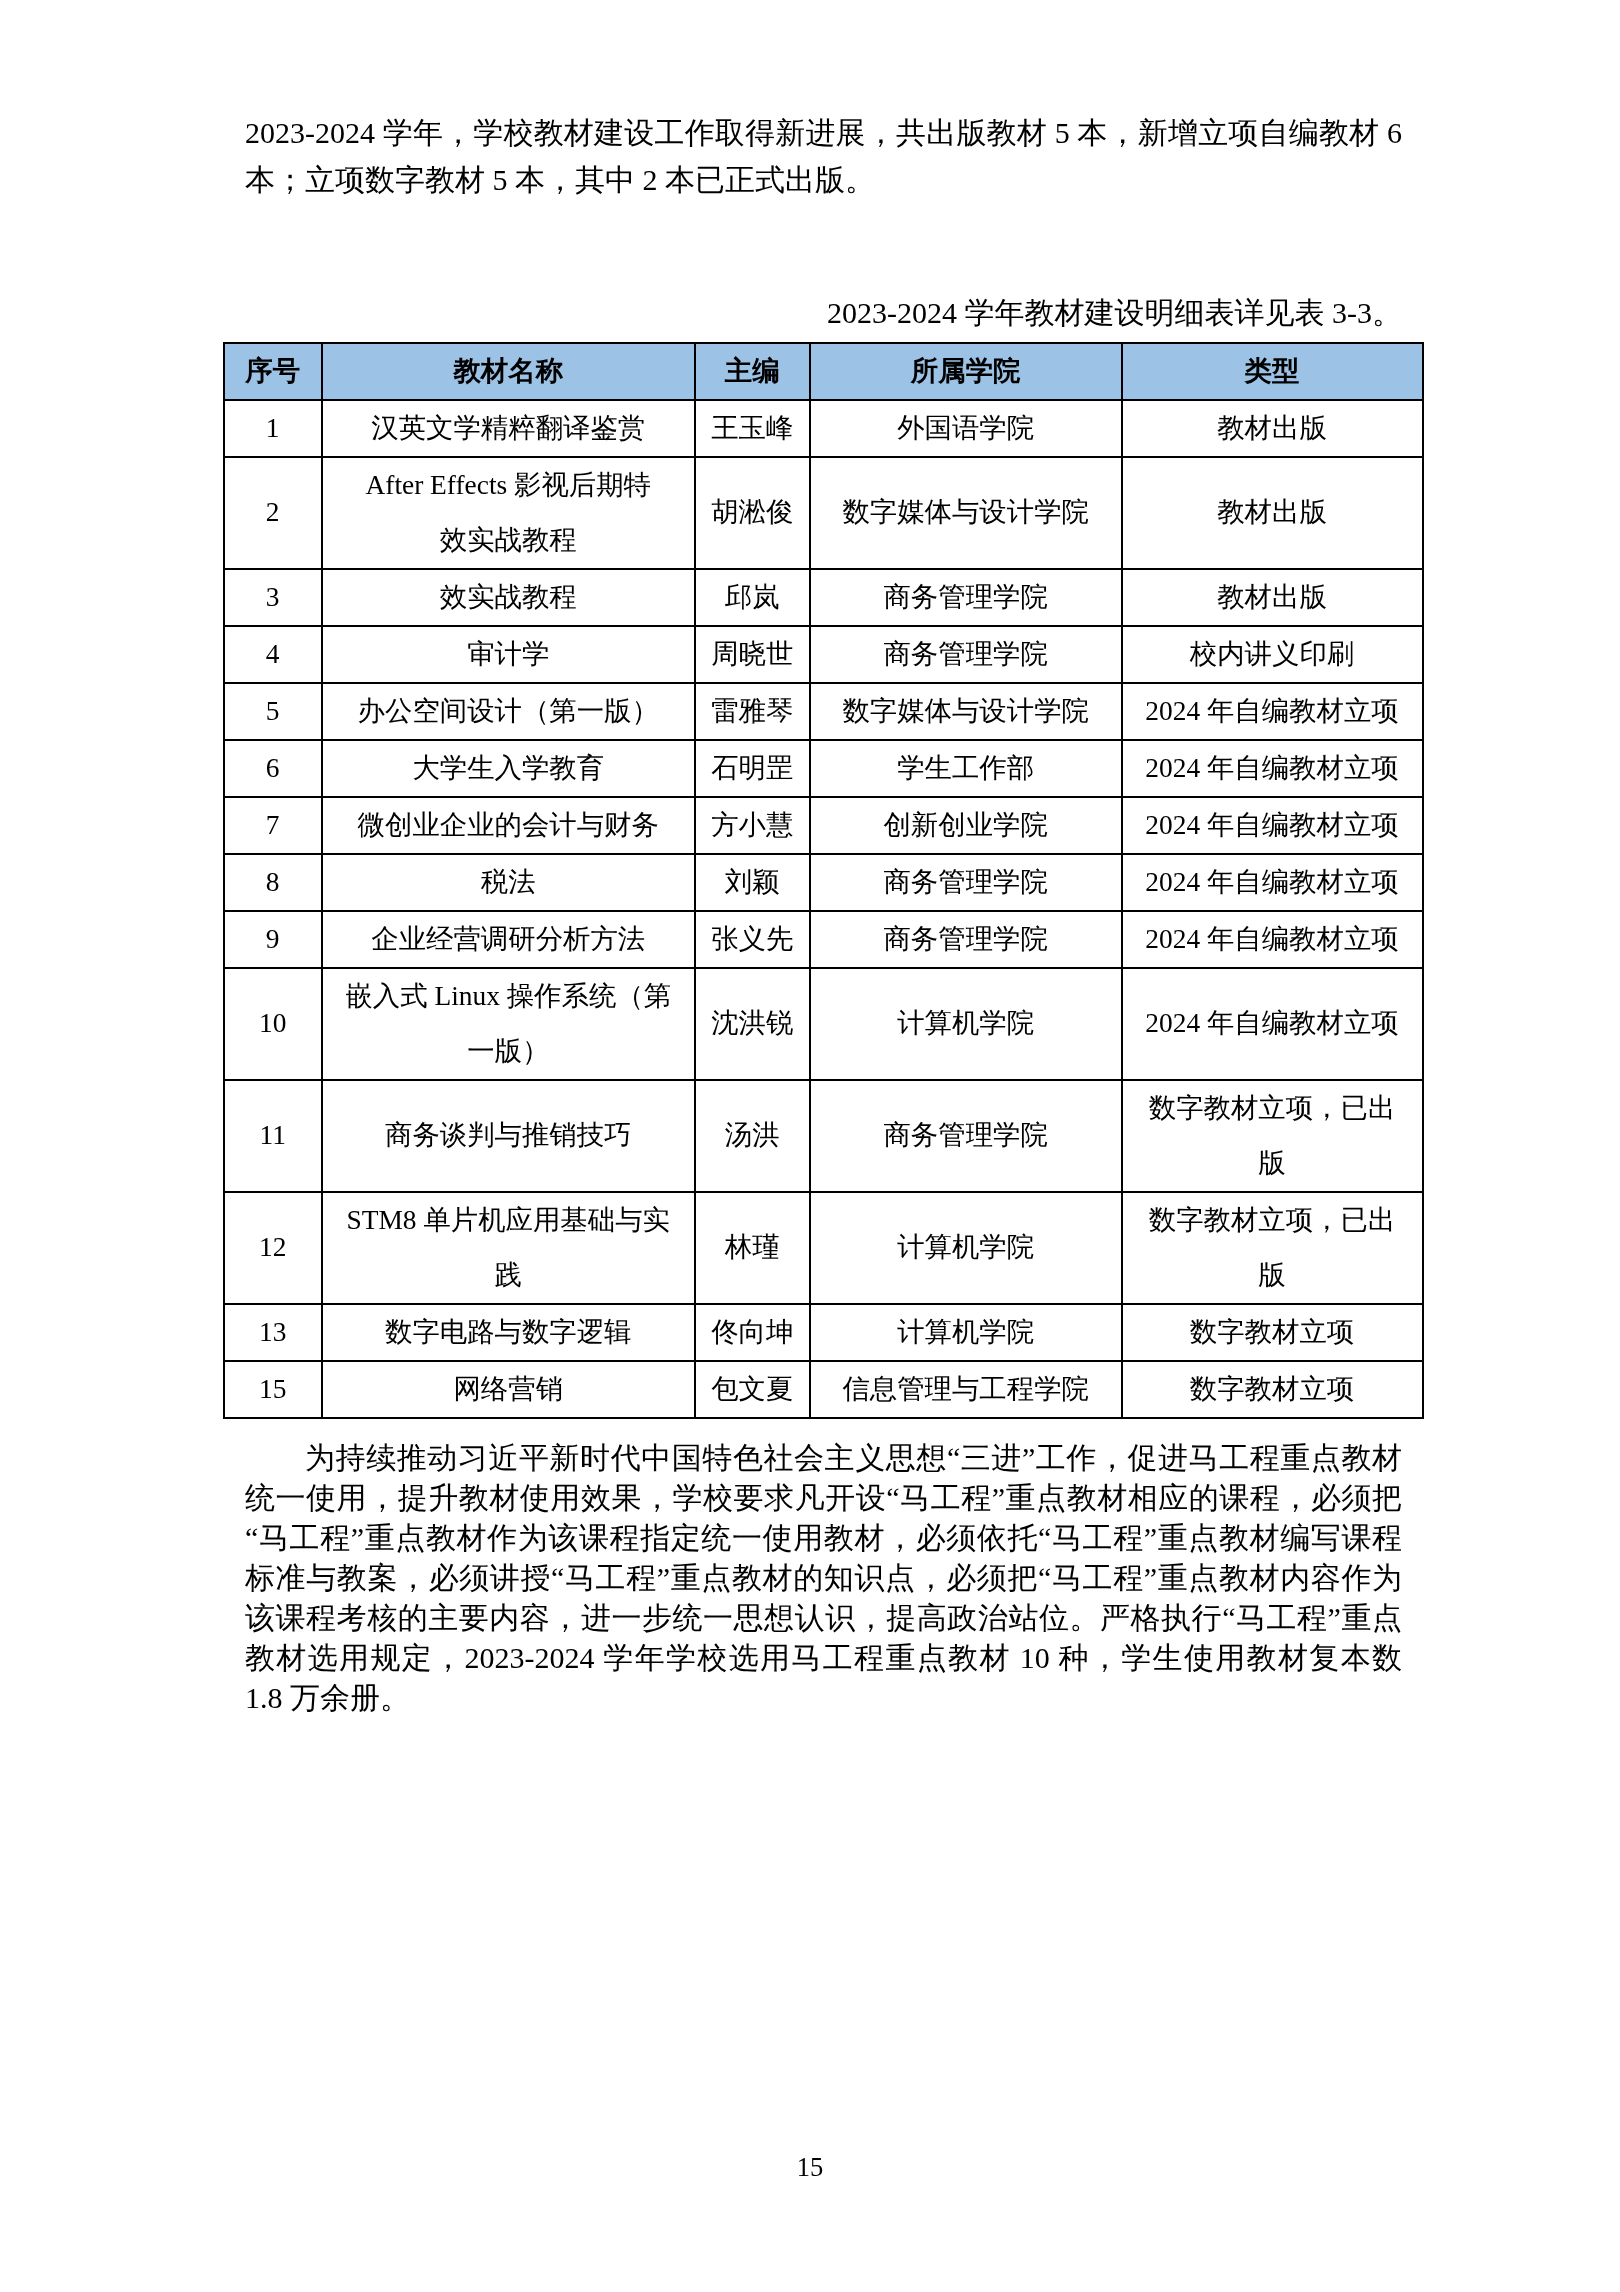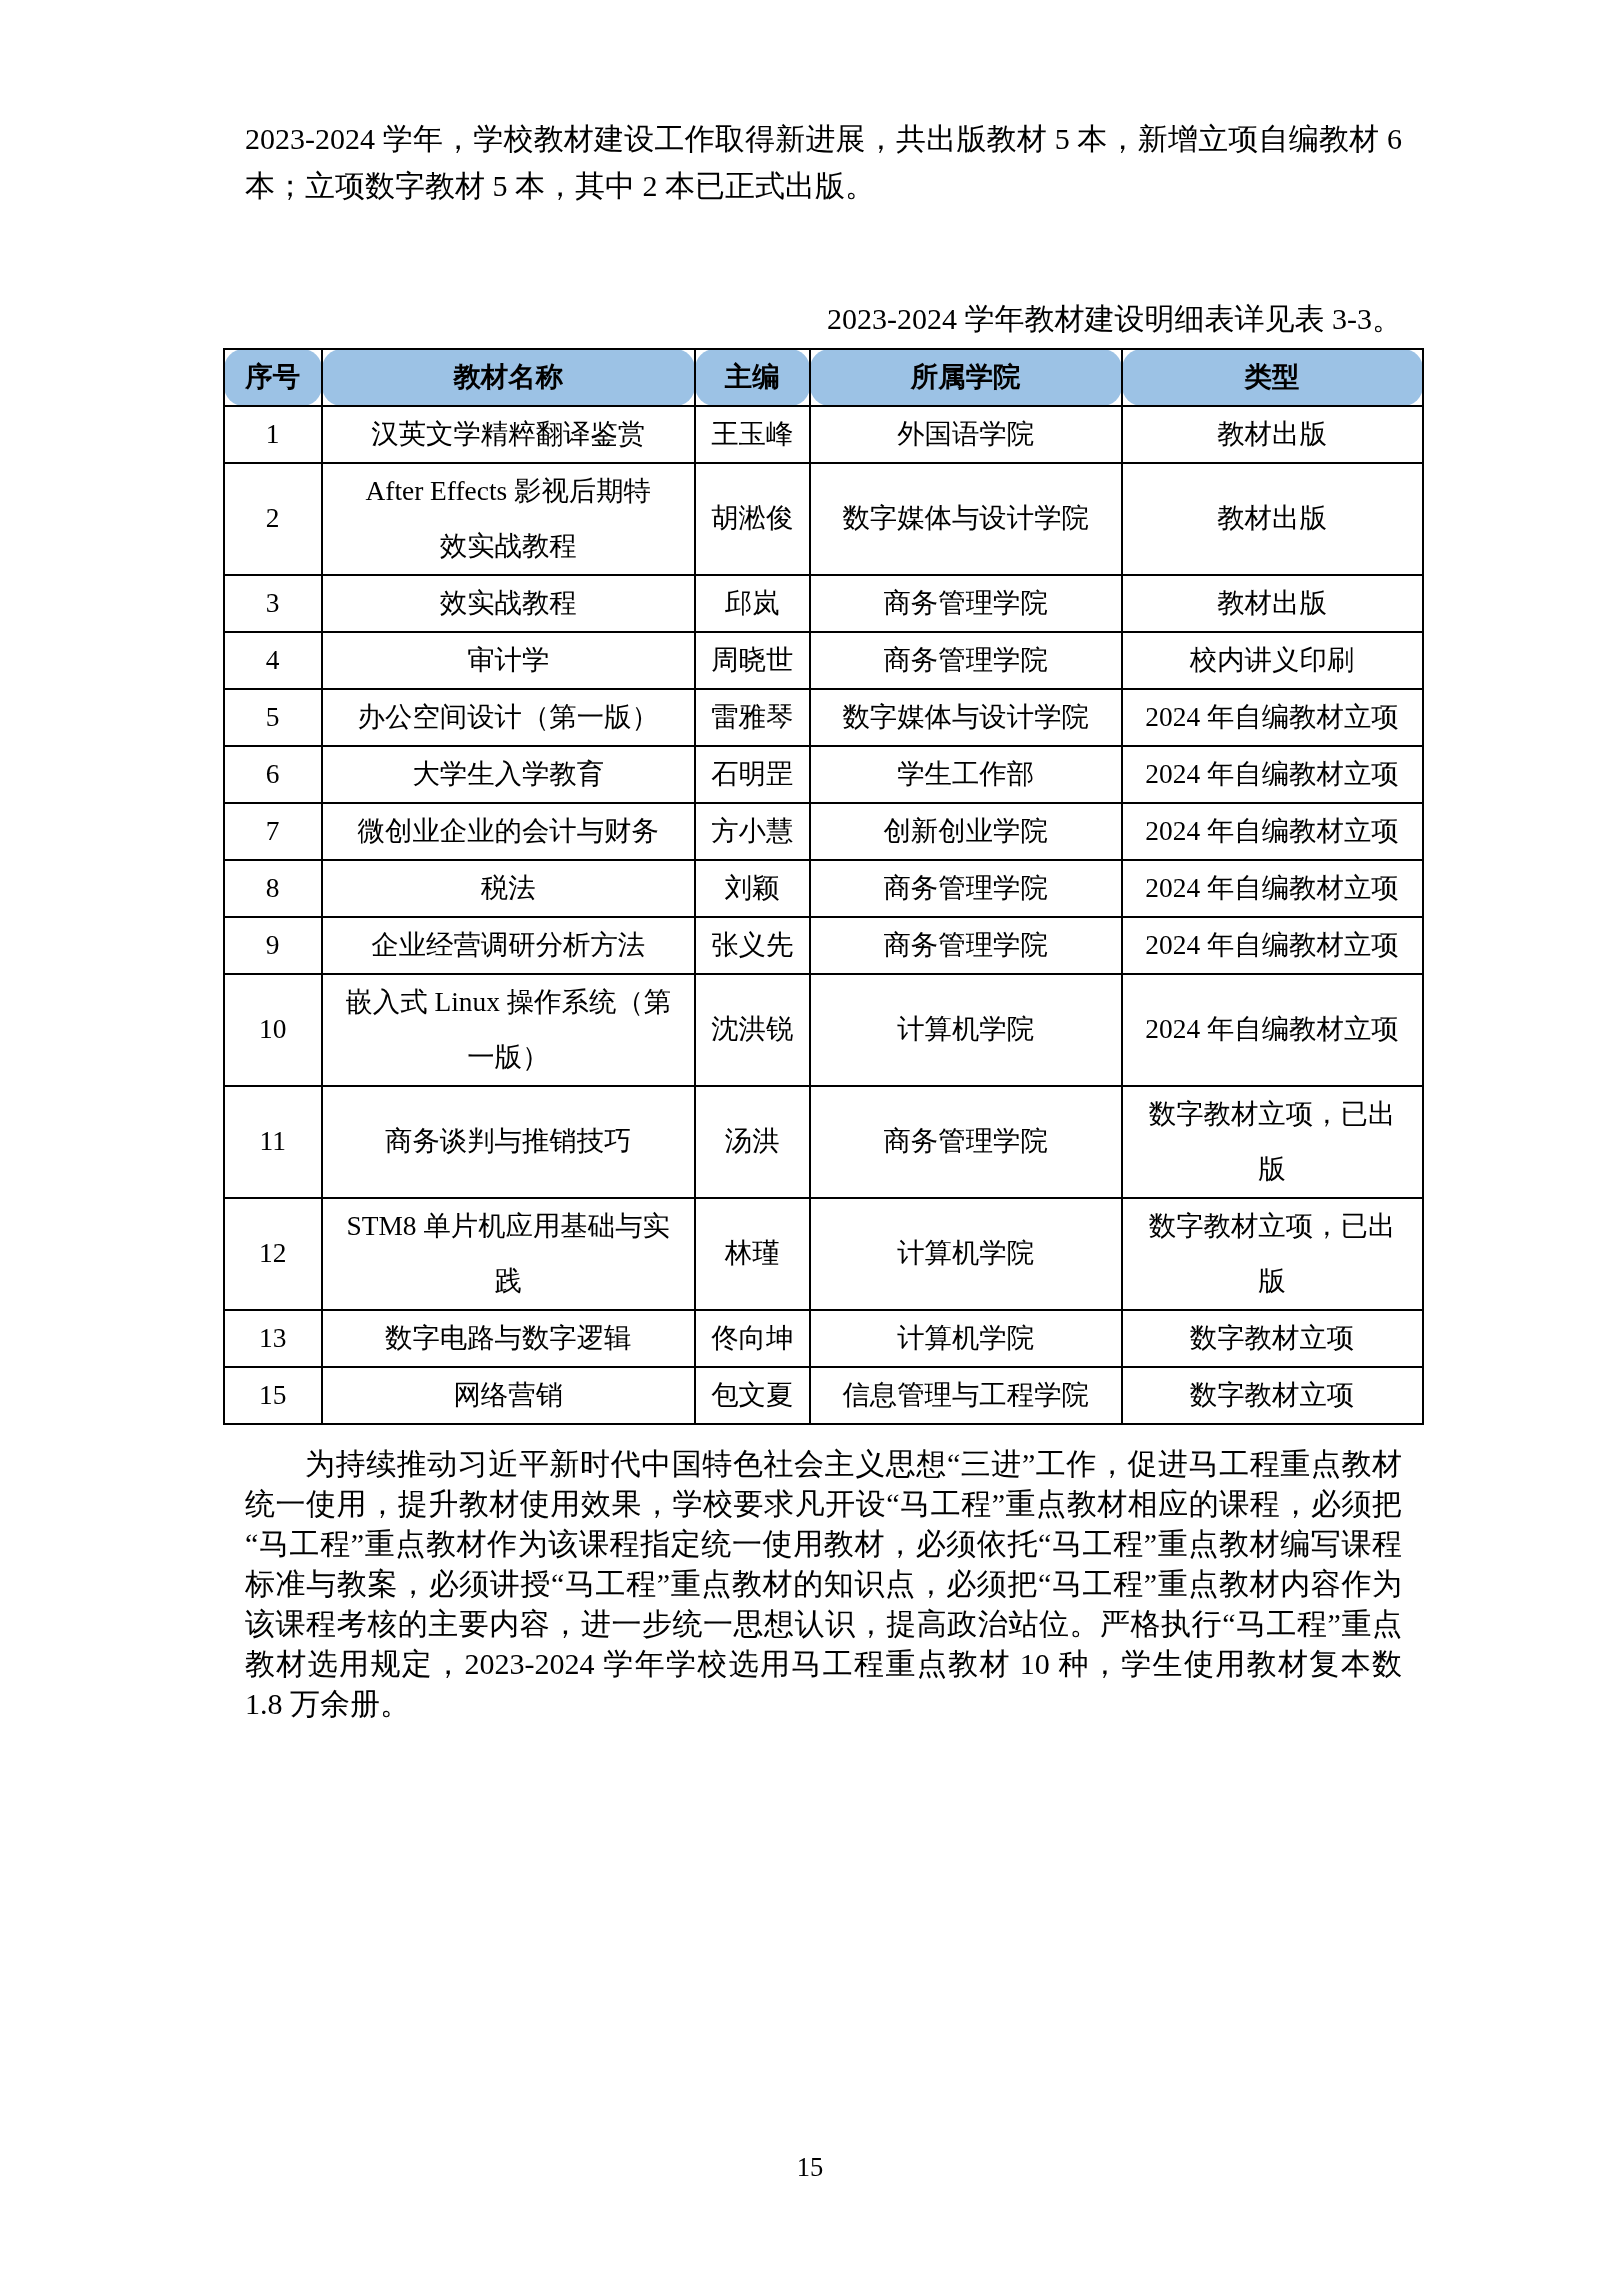--- a/index.html
+++ b/index.html
@@ -7,21 +7,21 @@
     position:relative;
     width:1620px; height:2293px;
     margin:0 auto;
     background:#ffffff;
     font-family:"Liberation Serif","DejaVu Serif",serif;
     color:#000;
     overflow:hidden;
   }
   .content {
     position:absolute;
-    left:245px; right:218px; top:10px;
+    left:245px; right:218px; top:4px;
     padding-top:105px;
   }
   .para {
     font-size:30px;
     line-height:47px;
     text-align:justify;
     margin:0;
     word-break:break-word;
   }
   .para-lead { margin-top:86px; text-indent:2em; text-align:right; }
@@ -49,21 +49,20 @@
     line-height:55px;
     text-align:center;
     vertical-align:middle;
     padding:0 3.9px;
     white-space:pre-line;
     overflow:hidden;
   }
   .detail-table th {
     background:var(--header-bg,#9CC2E5);
     font-weight:bold;
-    border-radius:20px;
   }
   .col-index   { width:8.2%; }
   .col-name    { width:31.1%;font-family:Liberation Serif, serif; }
   .col-editor  { width:9.6%; }
   .col-college { width:26.0%; }
   .col-type    { width:25.1%; }
   .page-number {
     position:absolute;
     left:0; right:0;
     top:2152px;

